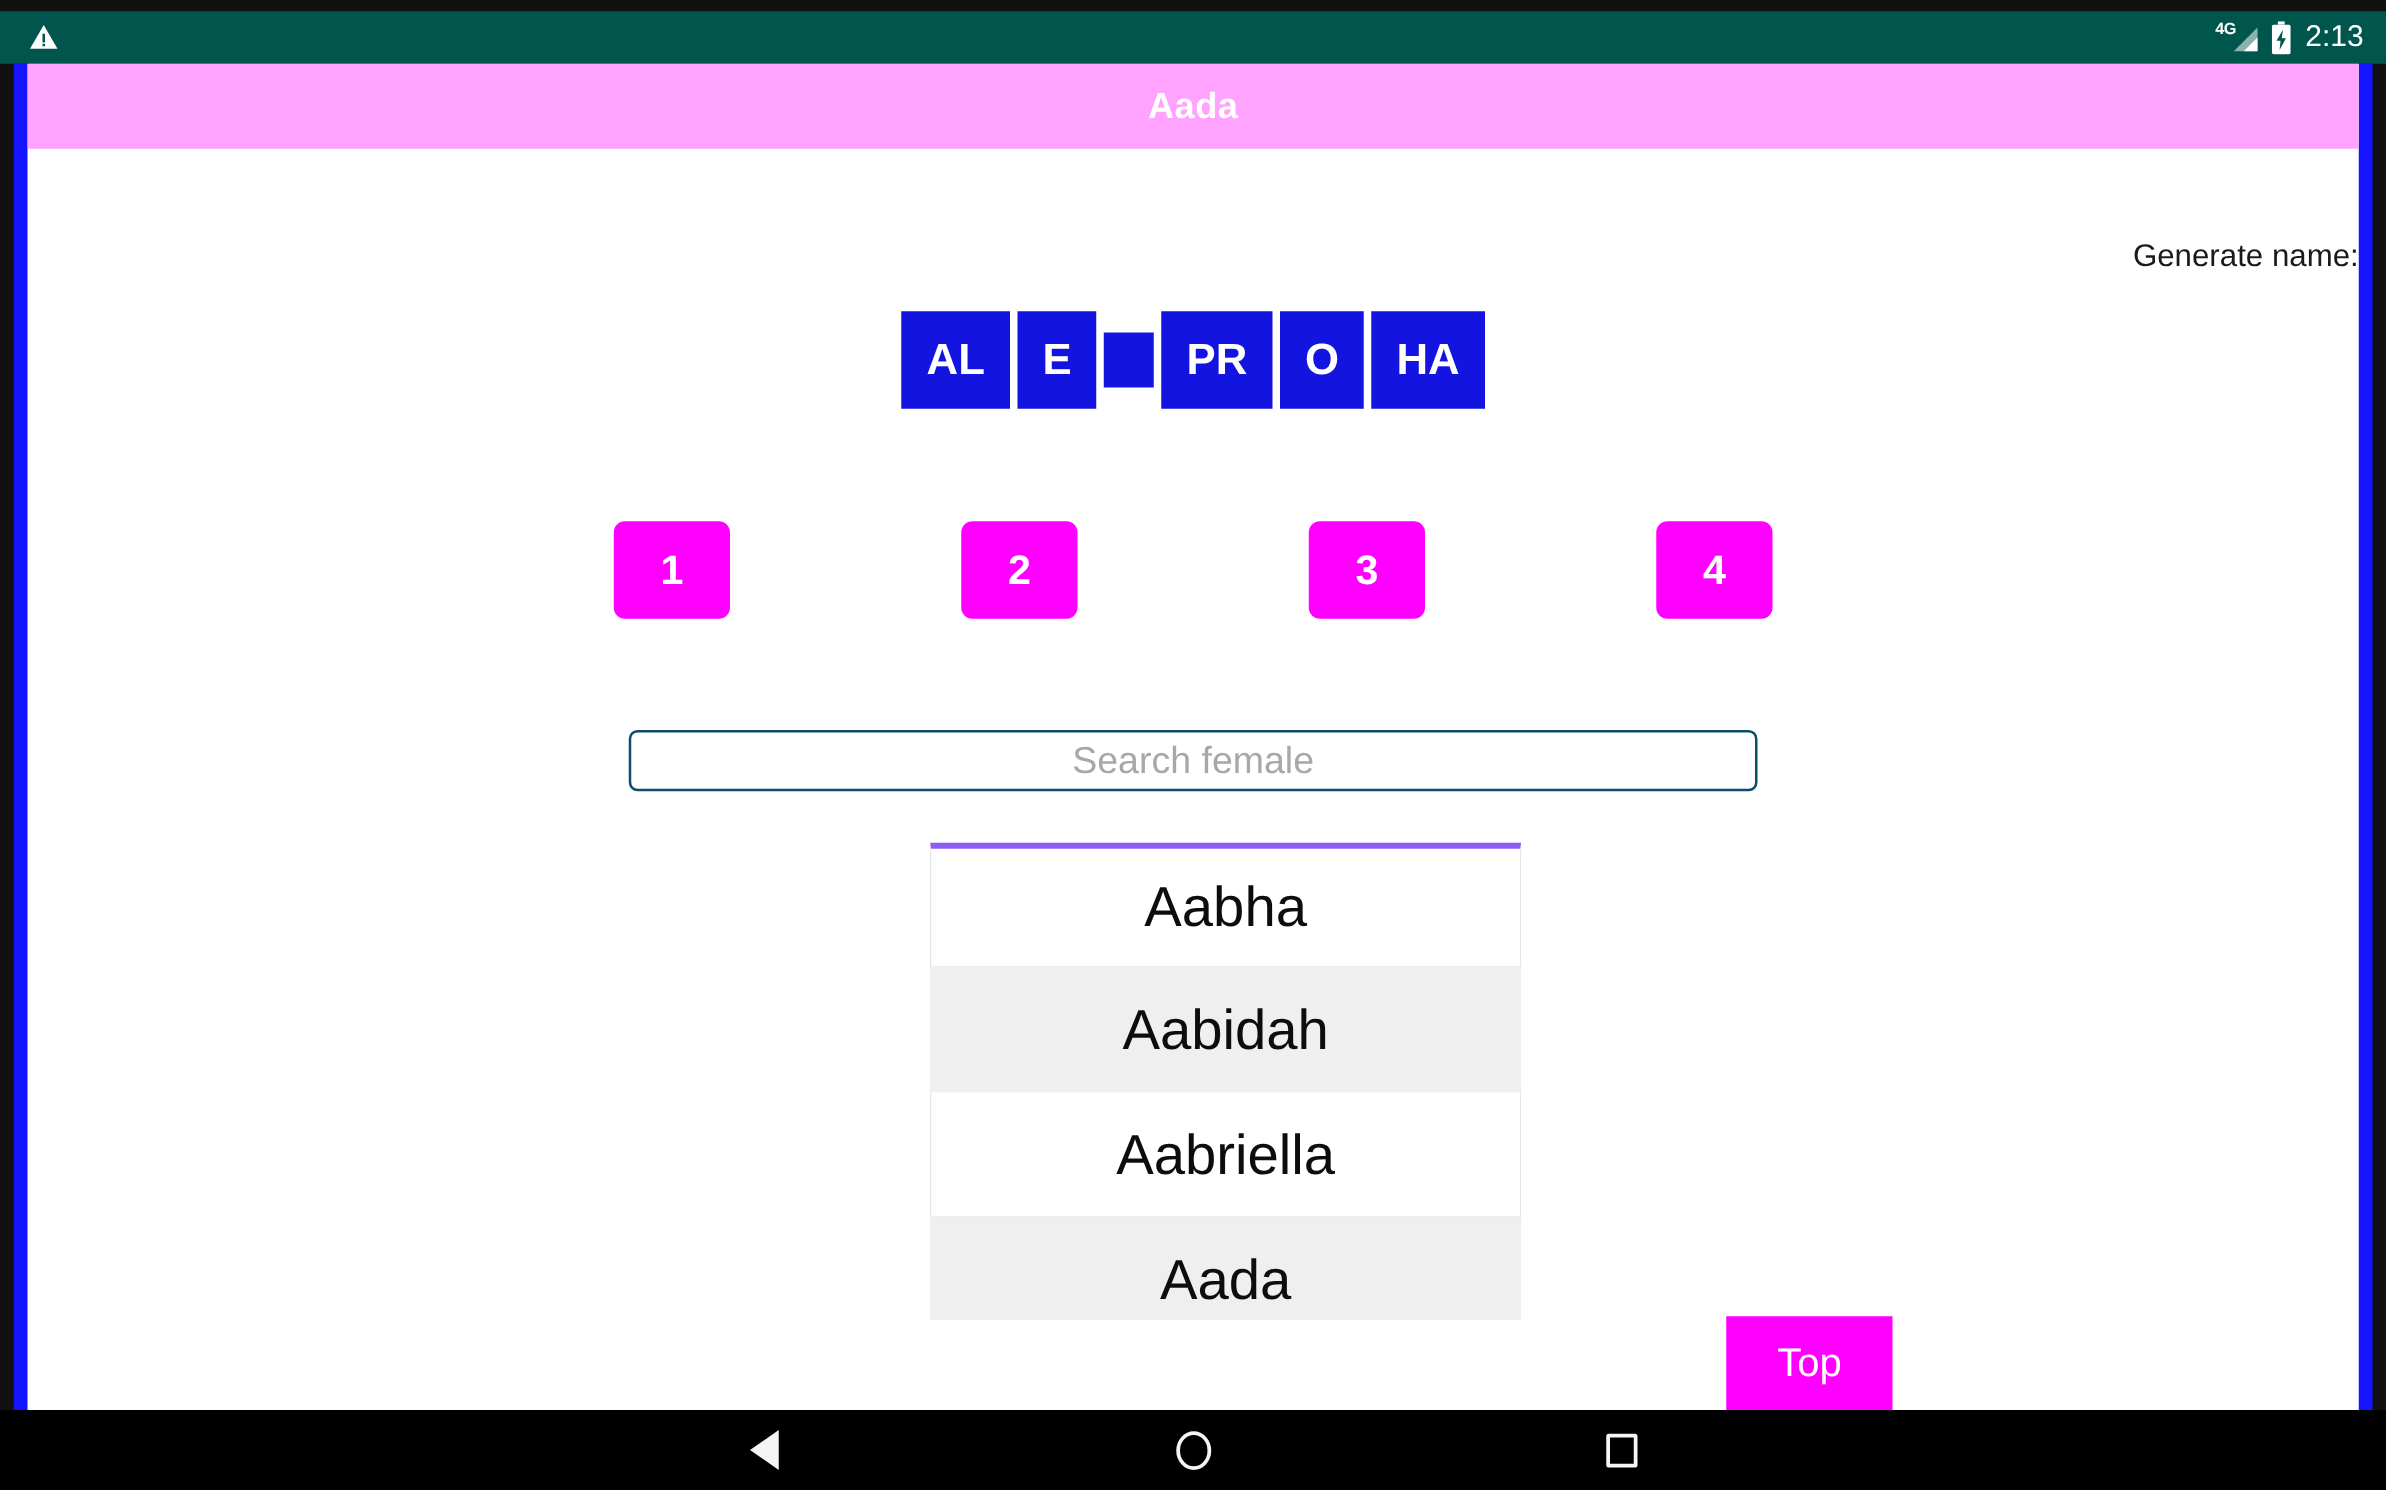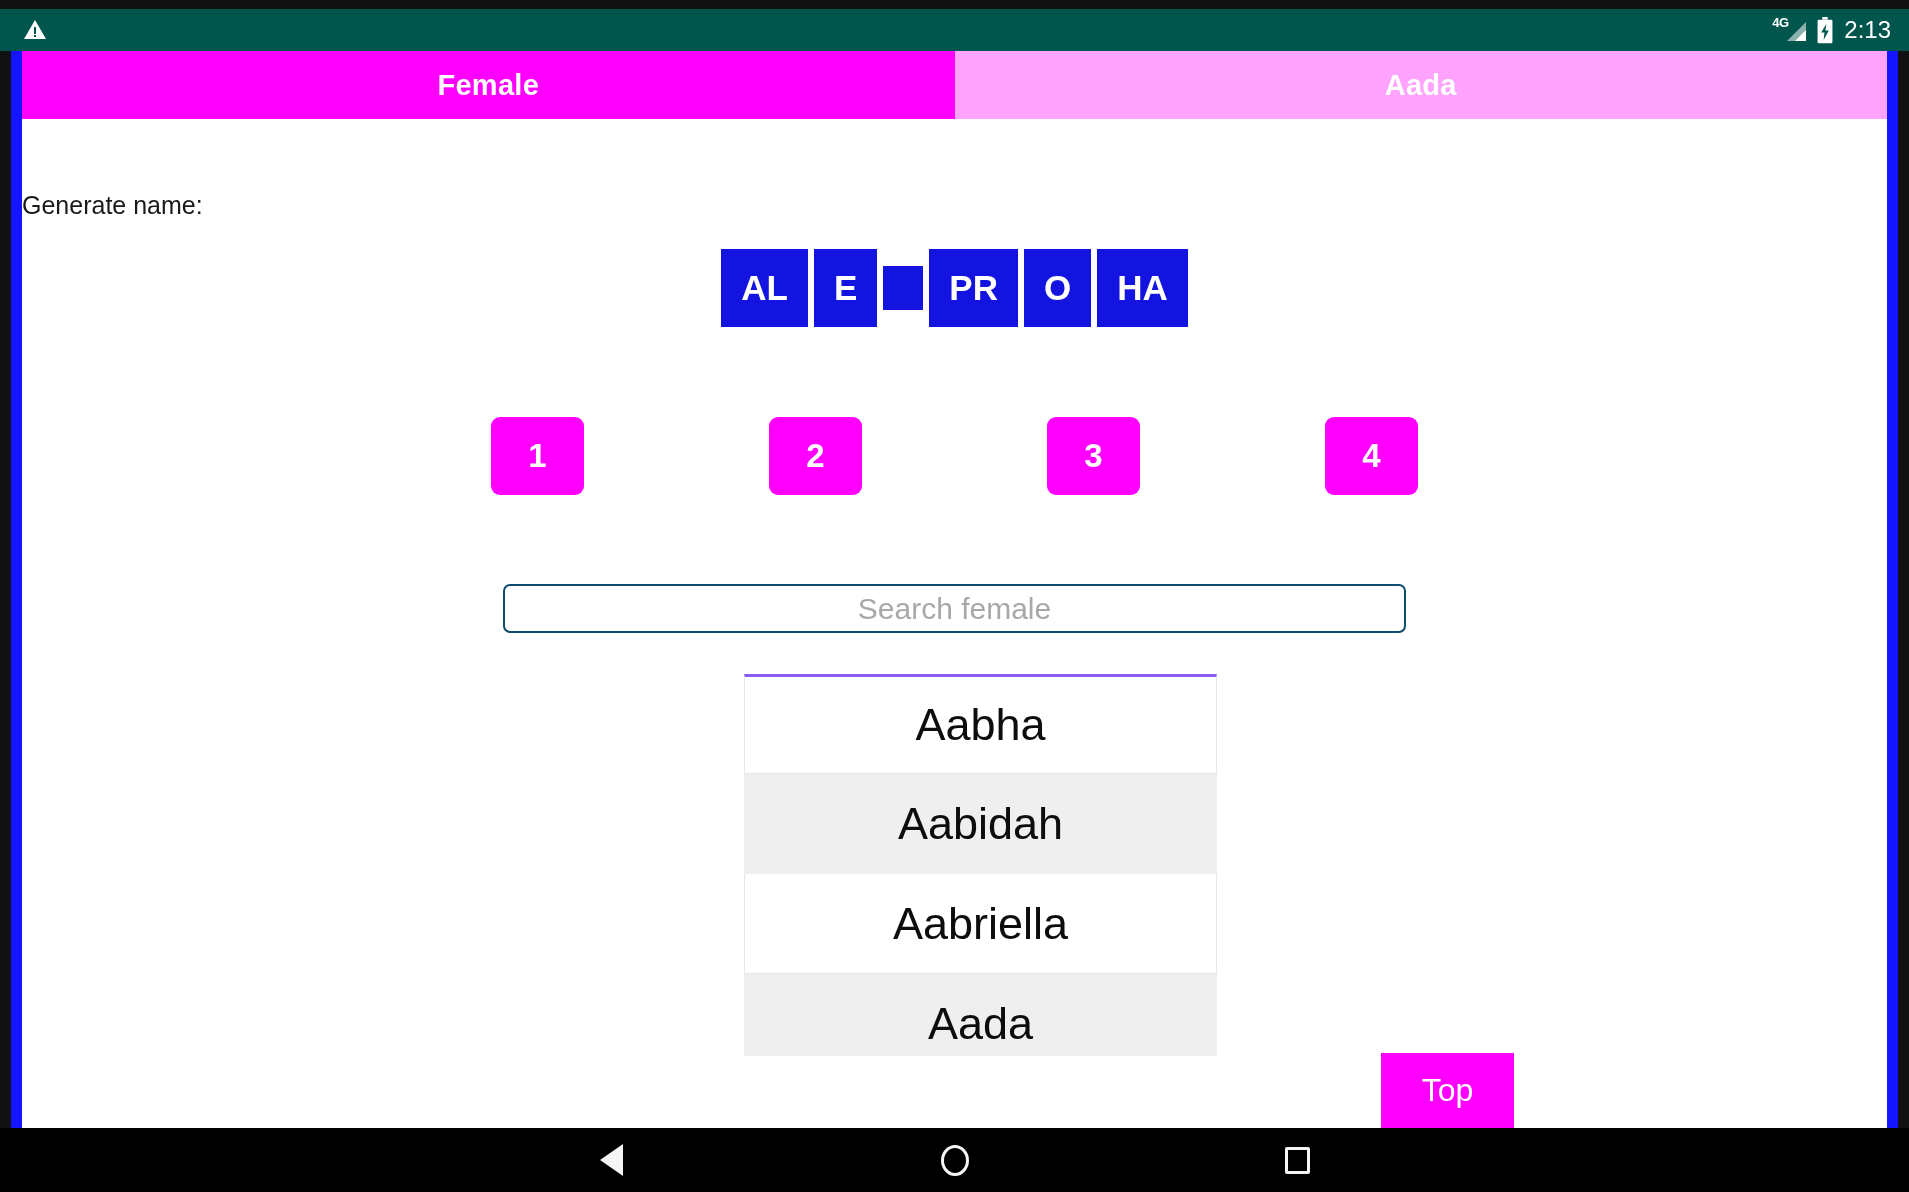--- a/index.html
+++ b/index.html
@@ -70,21 +70,21 @@
     font-size:29px; font-weight:bold; color:#ffffff;
     cursor:pointer; user-select:none;
     letter-spacing:0.3px;
   }
   .tab.active{ background:#ff00ff; }
   .tab.inactive{ background:#ffa3ff; }
 
   
   .gen-label{
     position:absolute; left:0; top:140px; width:100%;
-    text-align:left; font-size:25px; color:#1a1a1a;
+    text-align:right; font-size:25px; color:#1a1a1a;
   }
   .syl-row{
     position:absolute; left:0; top:198px; width:100%;
     display:flex; align-items:center; justify-content:center; gap:6px;
   }
   .syl{
     background:#1414e0;
     color:#ffffff; font-size:35px; font-weight:bold;
     height:78px; min-width:50px;
     padding:0 20px;
@@ -139,21 +139,21 @@
   }
   .list-item{
     height:100px;
     display:flex; align-items:center; justify-content:center;
     font-size:45px; color:#0d0d0d;
     background:#ffffff;
     border:1px solid #e6e6e6;
     border-top:none;
     cursor:pointer; user-select:none;
   }
-  .list-item:first-child{ border-top:3px solid #8b5cf6; }
+  .list-item:first-child{ border-top:5px solid #8b5cf6; }
   .list-item.alt{ background:#efefef; border-color:#efefef; }
 
   
   .top-btn{
     position:absolute; left:1359px; top:1002px;
     width:133px; height:75px;
     background:#ff00ff; color:#ffffff;
     border:none; border-radius:0;
     font-size:32px;
     font-family:"Liberation Sans", sans-serif;
@@ -212,21 +212,20 @@
       <path d="M7 5 L3.2 11.5 L5.6 11.5 L5 17 L8.8 10 L6.3 10 Z" fill="#00564d"></path>
     </svg>
     <span class="clock">2:13</span>
   </div>
 </div>
 
 <div class="app-frame">
   <div class="app-inner">
 
     <div class="tabbar">
-      <div class="tab active">Female</div>
       <div class="tab inactive">Aada</div>
     </div>
 
     <div class="gen-label">Generate name:</div>
 
     <div class="syl-row">
       <div class="syl">AL</div>
       <div class="syl">E</div>
       <div class="syl blank"></div>
       <div class="syl">PR</div>

